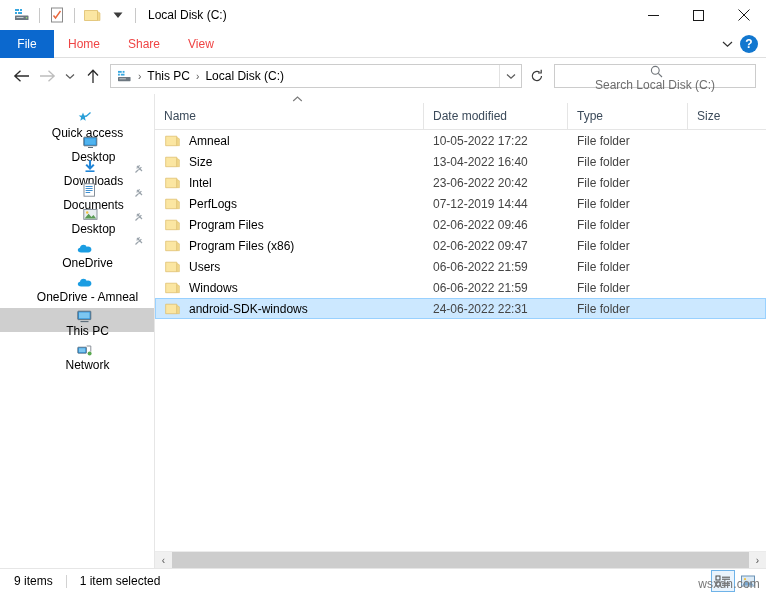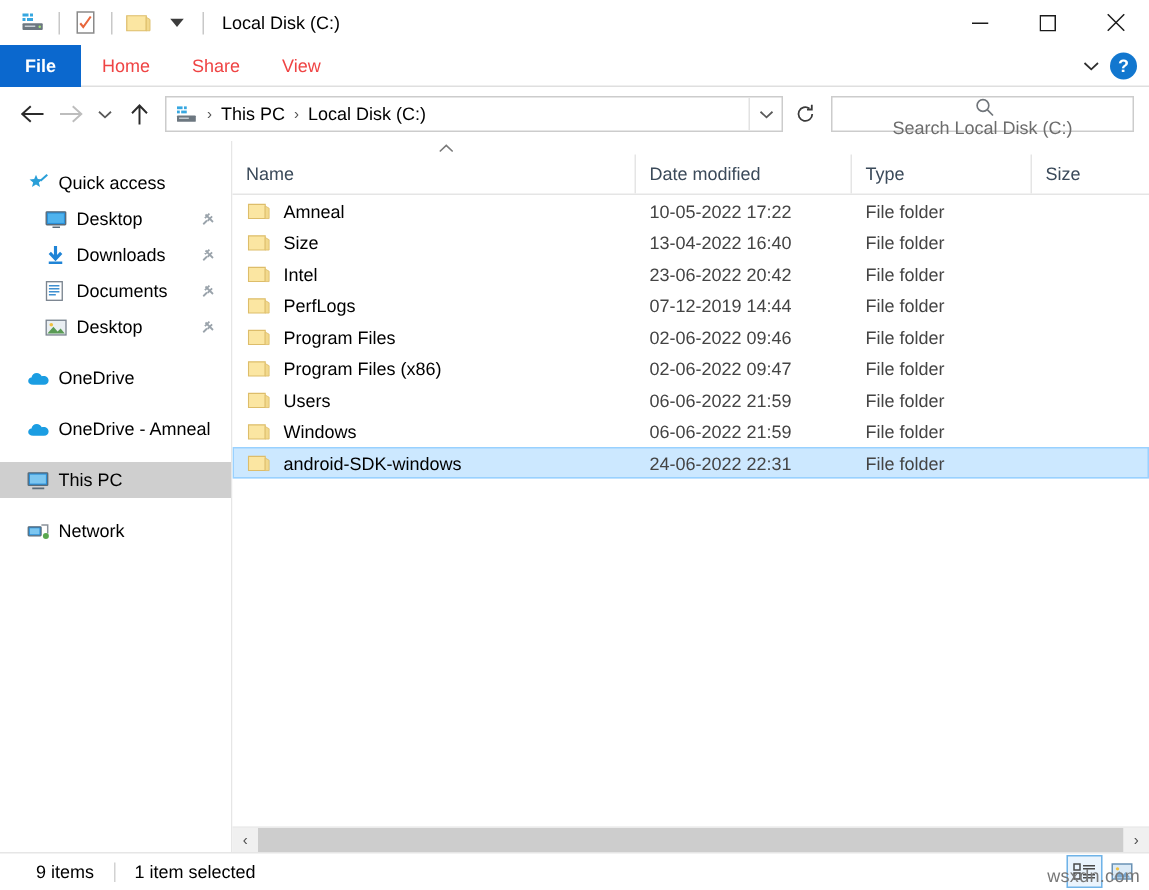--- a/index.html
+++ b/index.html
@@ -56,21 +56,20 @@
   .tab {
     display: flex; align-items: center; justify-content: center;
     font-size: 12px; color: #ef4444;
     padding: 0 14px;
     height: 28px;
   }
   .tab.file {
     background: #0b68ce; color: #ffffff;
     min-width: 54px;
     padding: 0 16px;
-    font-weight: bold;
   }
   .ribbon-right {
     margin-left: auto; display: flex; align-items: center;
     gap: 2px; padding-right: 8px;
   }
   .ribbon-chevron {
     width: 22px; height: 22px;
     display: flex; align-items: center; justify-content: center;
   }
   .help-btn {
@@ -152,20 +151,21 @@
     padding-top: 16px;
     overflow: hidden;
   }
   .nav-item {
     height: 24px;
     display: flex; align-items: center;
     padding-left: 18px;
     font-size: 12px; color: #000000;
     position: relative;
     white-space: nowrap;
+    flex-direction: column;
   }
   .nav-item.child { padding-left: 30px; }
   .nav-item.selected { background: #cfcfcf; }
   .nav-ico {
     width: 18px; height: 16px;
     display: flex; align-items: center; justify-content: flex-start;
     flex-shrink: 0;
   }
   .nav-label { margin-left: 3px; }
   .pin {
@@ -248,21 +248,21 @@
     flex: 1; background: #cdcdcd; margin: 0;
   }
 
   
   .statusbar {
     height: 25px;
     display: flex; align-items: center;
     background: #ffffff;
     border-top: 1px solid #e6e6e6;
     font-size: 12px; color: #000000;
-    padding-left: 24px;
+    padding-left: 14px;
     flex-shrink: 0;
     position: relative;
   }
   .st-sep {
     width: 1px; height: 13px; background: #d2d2d2; margin: 0 13px;
   }
   .view-btns {
     margin-left: auto; display: flex; align-items: center;
     gap: 1px; padding-right: 6px;
   }

